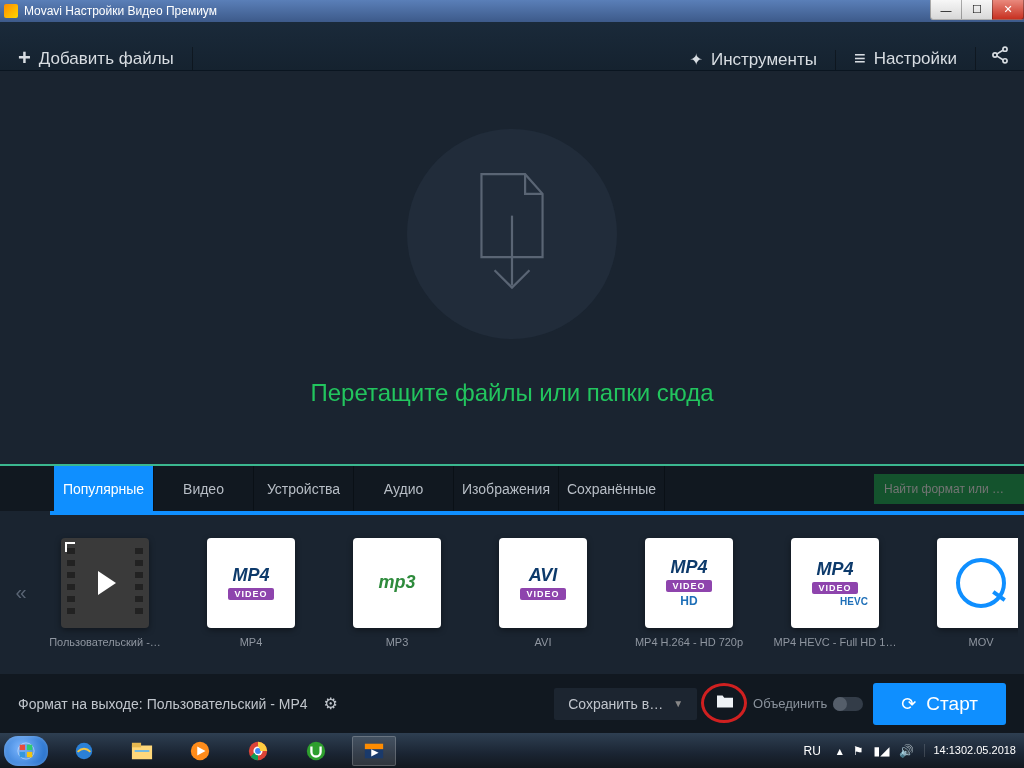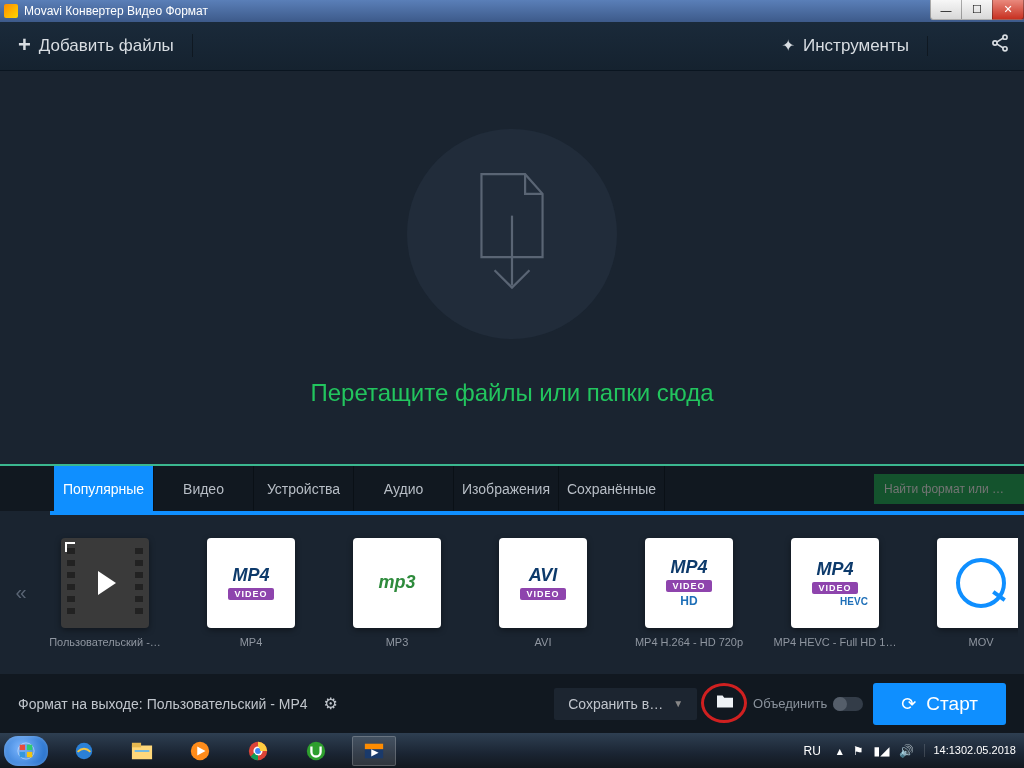--- a/index.html
+++ b/index.html
@@ -8,21 +8,21 @@
 
 
 .title-bar { height: 22px; background: linear-gradient(to bottom, #5a7fb8, #3d5a8a); display: flex; align-items: center; padding: 0 4px; color: #fff; font-size: 12px; position: relative; }
 .title-bar .tb-icon { width: 14px; height: 14px; margin-right: 6px; background: linear-gradient(135deg, #ff8c00, #ffd700); border-radius: 2px; }
 .win-controls { position: absolute; right: 0; top: 0; display: flex; height: 20px; }
 .win-btn { width: 32px; height: 20px; display: flex; align-items: center; justify-content: center; font-size: 11px; color: #000; border: 1px solid rgba(0,0,0,0.3); border-top: none; margin-left: -1px; background: linear-gradient(#f7f7f7, #d8d8d8); cursor: pointer; }
 .win-btn.min { border-bottom-left-radius: 3px; }
 .win-btn.close { background: linear-gradient(#e9897d, #c73121); color: #fff; border-bottom-right-radius: 3px; }
 
 
-.app-toolbar { height: 50px; background: linear-gradient(to bottom, #1a2a3a, #15222f); display: flex; align-items: center; border-bottom: 1px solid #0a1520; gap: 48px; }
+.app-toolbar { height: 50px; background: linear-gradient(to bottom, #1a2a3a, #15222f); display: flex; align-items: flex-end; border-bottom: 1px solid #0a1520; }
 .app-toolbar .btn { display: flex; align-items: center; gap: 8px; padding: 0 18px; color: #d8dde2; font-size: 17px; cursor: pointer; border-right: 1px solid rgba(0,0,0,0.35); }
 .app-toolbar .spacer { flex: 1; background: linear-gradient(to right, rgba(30,55,80,0.6), rgba(15,25,40,0.6)); }
 .app-toolbar .btn.icononly { padding: 0 14px; border-right: none; }
 .plus-icon::before { content: "+"; font-size: 22px; font-weight: bold; line-height: 1; }
 .wand-icon::before { content: "✦"; font-size: 16px; }
 .menu-icon::before { content: "≡"; font-size: 20px; font-weight: bold; }
 
 
 .drop-area { height: 400px; background: #1a2430; display: flex; flex-direction: column; align-items: center; justify-content: center; gap: 40px; border-bottom: 2px solid #3bb78f; position: relative; }
 .drop-circle { width: 210px; height: 210px; border-radius: 50%; background: #212c3a; display: flex; align-items: center; justify-content: center; }
@@ -88,37 +88,41 @@
 .tray .tray-ic { font-size: 12px; cursor: pointer; }
 .tray .clock { display: flex; flex-direction: row; align-items: center; line-height: 1.2; border-left: 1px solid rgba(255,255,255,0.15); padding-left: 8px; }
 </style>
 </head>
 <body>
 
 <div class="window">
 
   <div class="title-bar">
     <div class="tb-icon"></div>
-    <span>Movavi Конвертер Видео Формат</span>
+    <span>Movavi Настройки Видео Премиум</span>
     <div class="win-controls">
       <div class="win-btn min">—</div>
       <div class="win-btn">☐</div>
       <div class="win-btn close">✕</div>
     </div>
   </div>
 
   <div class="app-toolbar">
     <div class="btn">
       <span class="plus-icon"></span>
       <span>Добавить файлы</span>
     </div>
     <div class="spacer"></div>
     <div class="btn">
       <span class="wand-icon"></span>
       <span>Инструменты</span>
+    </div>
+    <div class="btn">
+      <span class="menu-icon"></span>
+      <span>Настройки</span>
     </div>
     <div class="btn icononly">
       <span>
         <svg width="20" height="20" viewBox="0 0 24 24" fill="none" stroke="#d8dde2" stroke-width="2">
             <circle cx="18" cy="5" r="2.5"></circle>
             <circle cx="6" cy="12" r="2.5"></circle>
             <circle cx="18" cy="19" r="2.5"></circle>
             <line x1="8" y1="11" x2="16" y2="6"></line>
             <line x1="8" y1="13" x2="16" y2="18"></line>
           </svg>

